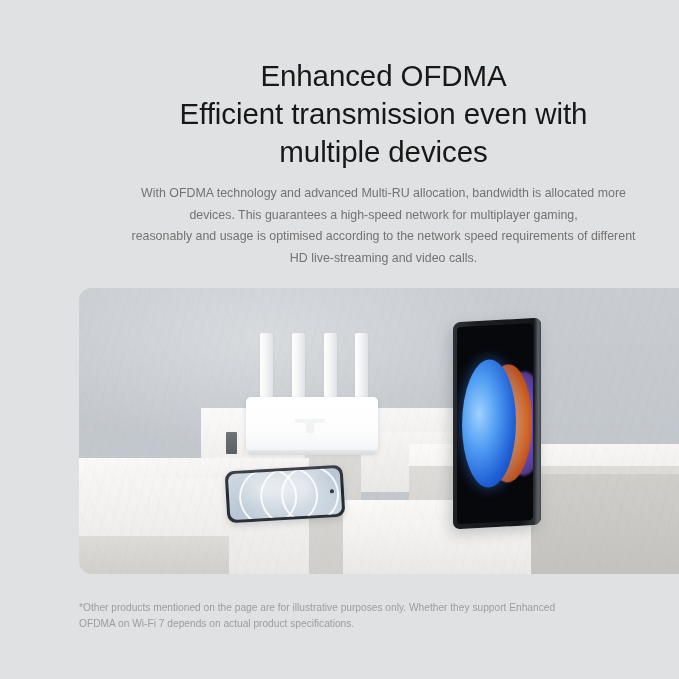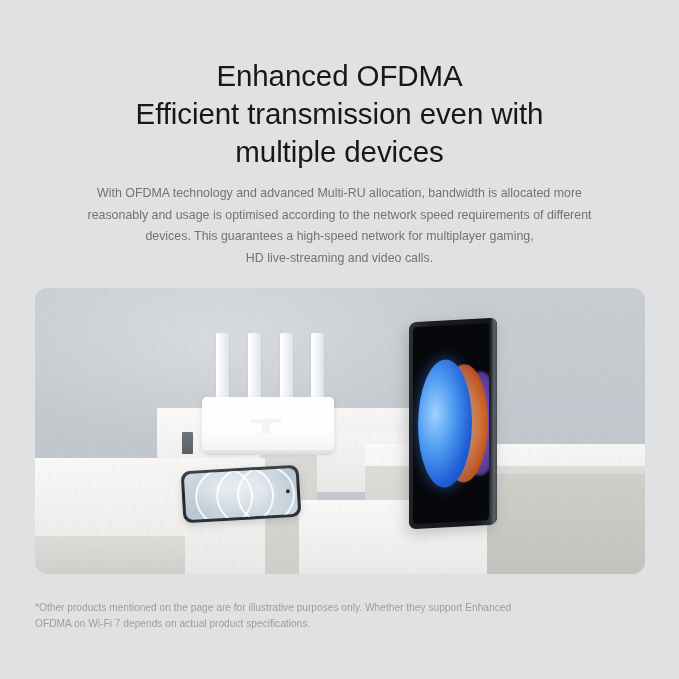--- a/index.html
+++ b/index.html
@@ -14,20 +14,21 @@
     overflow: hidden;
     position: relative;
   }
 
   .page {
     position: absolute;
     inset: 0;
     width: 570px;
     height: 679px;
     background: #e0e1e3;
+    margin-left: 44px;
   }
 
   
   .headline {
     position: absolute;
     left: 0;
     top: 57px;
     width: 679px;
     text-align: center;
     color: #181818;
@@ -242,22 +243,22 @@
 <div class="page">
 
   <div class="headline">
     <span class="l1">Enhanced OFDMA</span>
     <span class="l2">Efficient transmission even with</span>
     <span class="l3">multiple devices</span>
   </div>
 
   <div class="bodycopy">
     <span>With OFDMA technology and advanced Multi-RU allocation, bandwidth is allocated more</span>
+    <span>devices. This guarantees a high-speed network for multiplayer gaming,</span>
     <span>reasonably and usage is optimised according to the network speed requirements of different</span>
-    <span>devices. This guarantees a high-speed network for multiplayer gaming,</span>
     <span>HD live-streaming and video calls.</span>
   </div>
 
   <div class="scene">
     <div class="scene-backdrop"></div>
 
     <div class="blk top" style="left:122px; top:120px; width:300px; height:26px;"></div>
     <div class="blk face" style="left:122px; top:144px; width:300px; height:60px;"></div>
 
     <div class="blk top" style="left:330px; top:156px; width:285px; height:24px;"></div>

